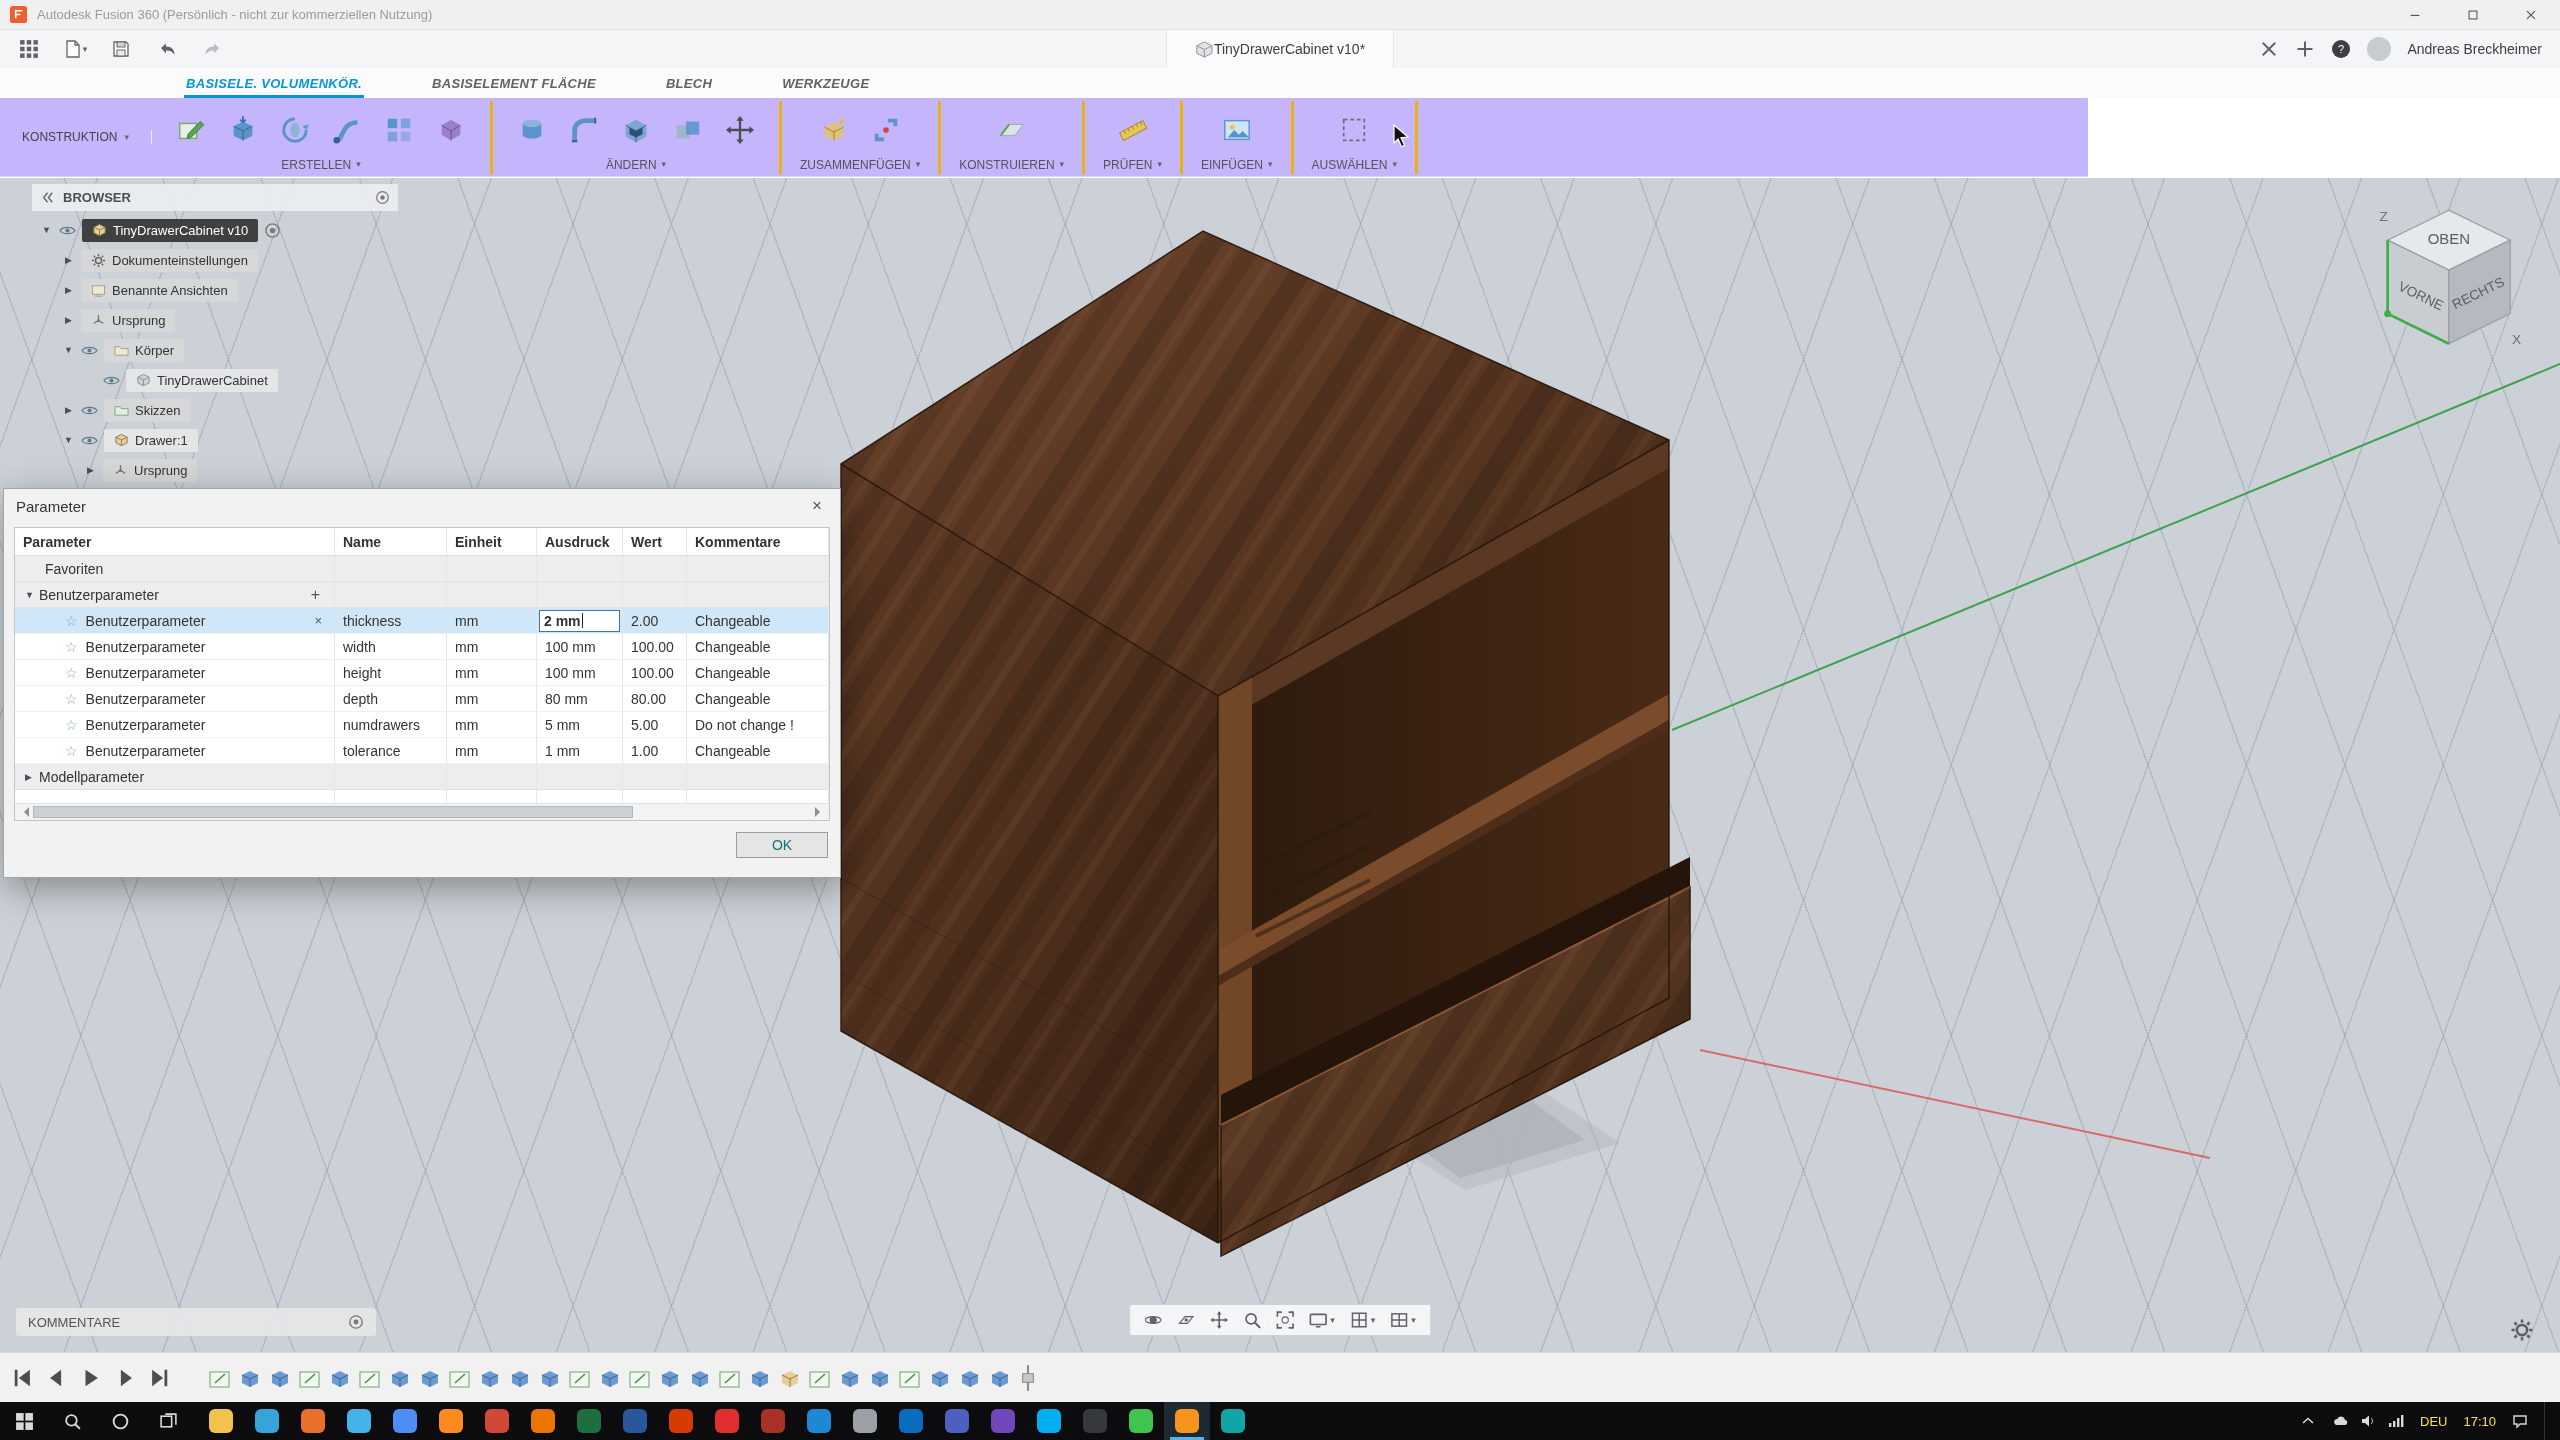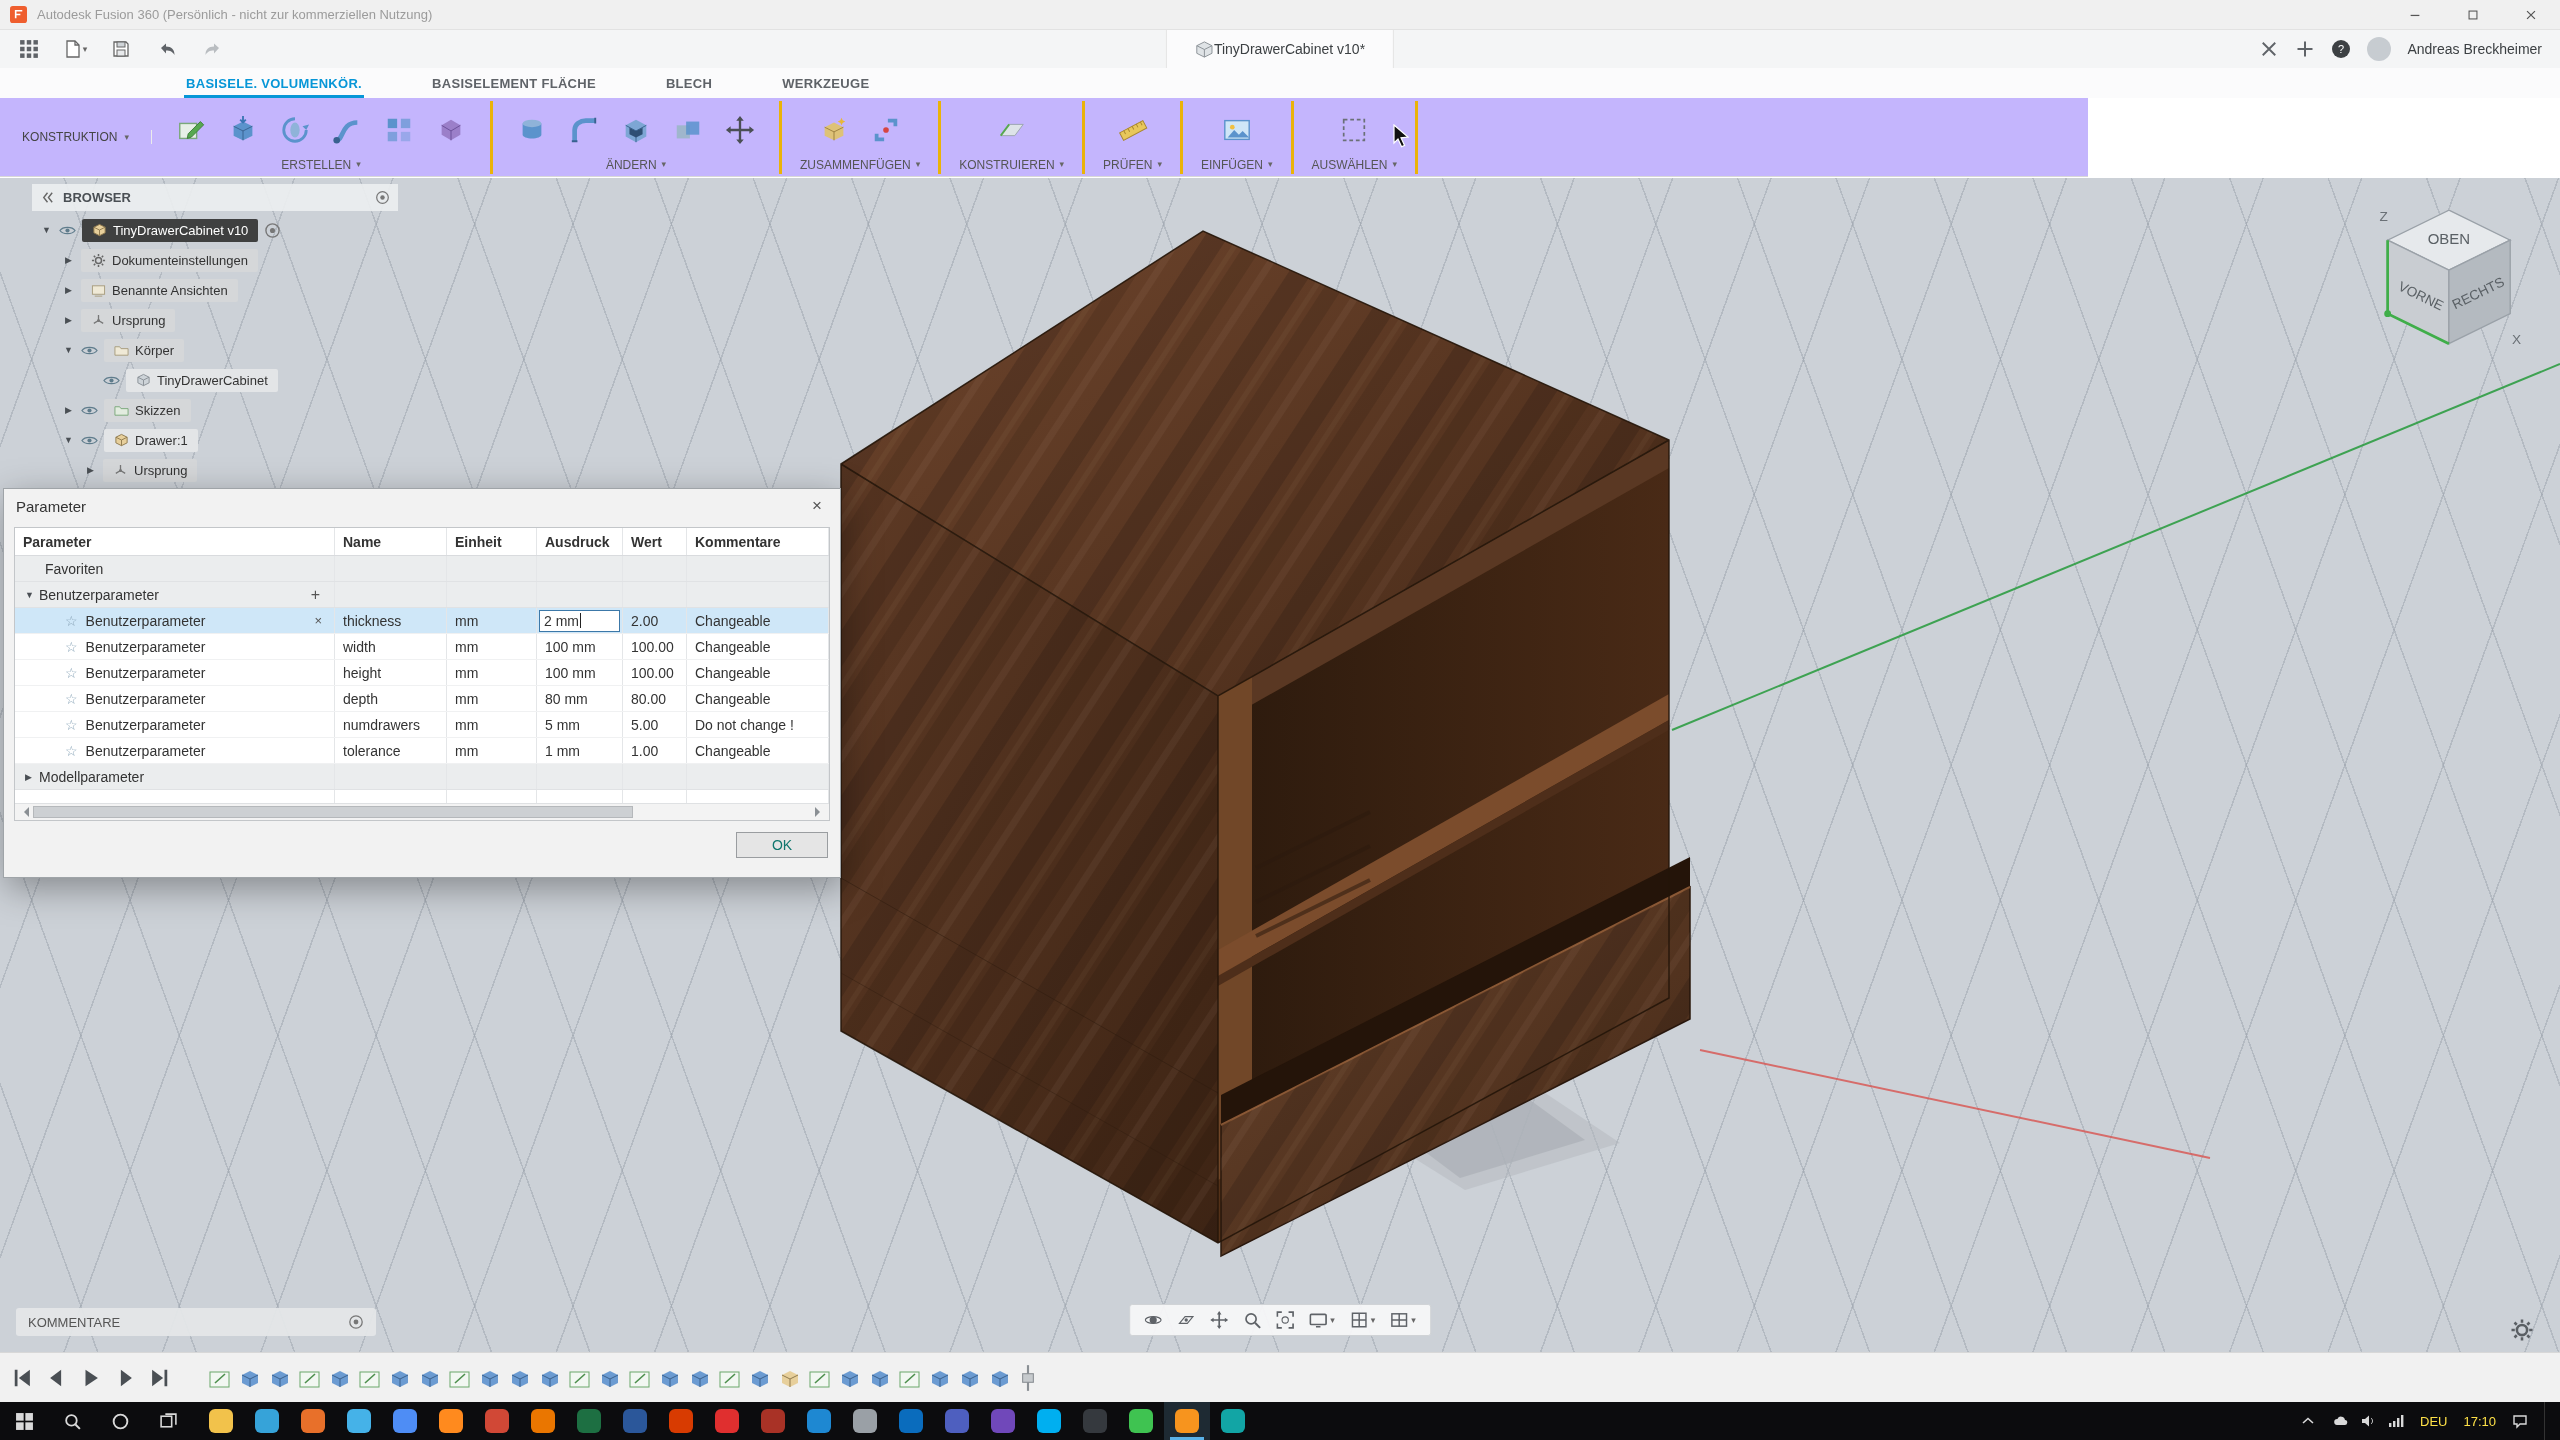--- a/index.html
+++ b/index.html
@@ -25,21 +25,21 @@
 .doc-tab{position:absolute;left:50%;top:0;height:38px;transform:translateX(-50%);display:flex;align-items:center;gap:0;padding:0 28px;background:#fbfbfc;border-left:1px solid #e3e3e3;border-right:1px solid #e3e3e3;}
 .doc-tab .icon{width:19px;height:19px;}
 .doc-tab-label{font-size:14px;color:#3c4043;}
 .right-cluster{margin-left:auto;display:flex;align-items:center;gap:16px;margin-right:18px;}
 .right-cluster .icon{width:20px;height:20px;}
 .avatar{width:24px;height:24px;border-radius:50%;background:#c7ccd1;}
 .user-name{font-size:14px;color:#3c4043;}
 
 
 .tabsrow{position:absolute;left:0;top:68px;width:2560px;height:30px;background:#fbfbfc;display:flex;align-items:flex-end;padding-left:184px;gap:66px;}
-.rtab{font-size:13px;font-weight:bold;color:#5f6368;padding:6px 2px 7px 2px;letter-spacing:.3px;}
+.rtab{font-size:13px;font-weight:bold;color:#5f6368;padding:6px 2px 7px 2px;letter-spacing:.3px;font-style:italic;}
 .rtab.active{color:#0696d7;border-bottom:3px solid #0696d7;padding-bottom:4px;}
 
 
 .toolsrow{position:absolute;left:0;top:98px;width:2088px;height:79px;background:#c4b5fd;border-bottom:1px solid #d8d8d8;display:flex;align-items:center;}
 .construction{width:152px;display:flex;align-items:center;justify-content:center;gap:7px;font-size:12px;color:#444;border-right:1px solid #ebebeb;}
 .rgroup{display:flex;flex-direction:column;align-items:center;justify-content:flex-start;padding:4px 18px 2px 18px;border-right:3px solid #eab308;}
 .gicons{display:flex;gap:10px;align-items:center;height:50px;}
 .ricon{width:42px;height:42px;display:flex;align-items:center;justify-content:center;border-radius:3px;}
 .ricon svg{width:30px;height:30px;}
 .glabel{font-size:12px;color:#555;display:flex;gap:5px;align-items:center;margin-top:3px;}
@@ -74,21 +74,21 @@
 .d-grow{height:26px;background:#ebedee;border-bottom:1px solid #e0e2e4;}
 .d-row{height:26px;border-bottom:1px solid #f0f1f2;}
 .d-row.sel{background:#cfe7f8;}
 .exp-caret{font-size:9px;color:#4a4f54;width:14px;}
 .addbtn{margin-left:auto;font-size:16px;color:#555;padding:0 6px;}
 .delx{margin-left:auto;font-size:13px;color:#555;padding:0 4px;}
 .favcell{padding-left:30px;}
 .pcell{padding-left:50px;gap:8px;}
 .star{color:#8aa5b8;font-size:14px;}
 .exprcell{padding:1px 2px;}
-.expr-box{flex:1;height:22px;background:#fff;border:1px solid #3c78a8;display:flex;align-items:center;padding:0 4px;font-size:14px;}
+.expr-box{flex:1;height:22px;background:#fff;border:1px solid #3c78a8;display:flex;align-items:center;padding:0 4px;font-size:14px;font-weight:bold;}
 .caret-bar{display:inline-block;width:1px;height:15px;background:#222;margin-left:1px;}
 .filler{flex:1;}
 .filler .d-cell{border-bottom:none;}
 .d-scroll{height:17px;background:#f3f3f3;border-top:1px solid #dfe1e3;display:flex;align-items:center;margin-top:auto;}
 .sb-arrow{width:0;height:0;border:5px solid transparent;margin:0 4px;}
 .sb-left{border-right-color:#8a8f94;}
 .sb-right{border-left-color:#8a8f94;margin-left:auto;}
 .sb-thumb{width:600px;height:12px;background:#cdd0d3;border:1px solid #b5b8bb;}
 .d-footer{display:flex;justify-content:flex-end;padding:11px 12px;}
 .ok-btn{width:92px;height:26px;background:#e5e5e5;border:1px solid #9a9da0;font-size:14px;color:#0f766e;display:flex;align-items:center;justify-content:center;}

